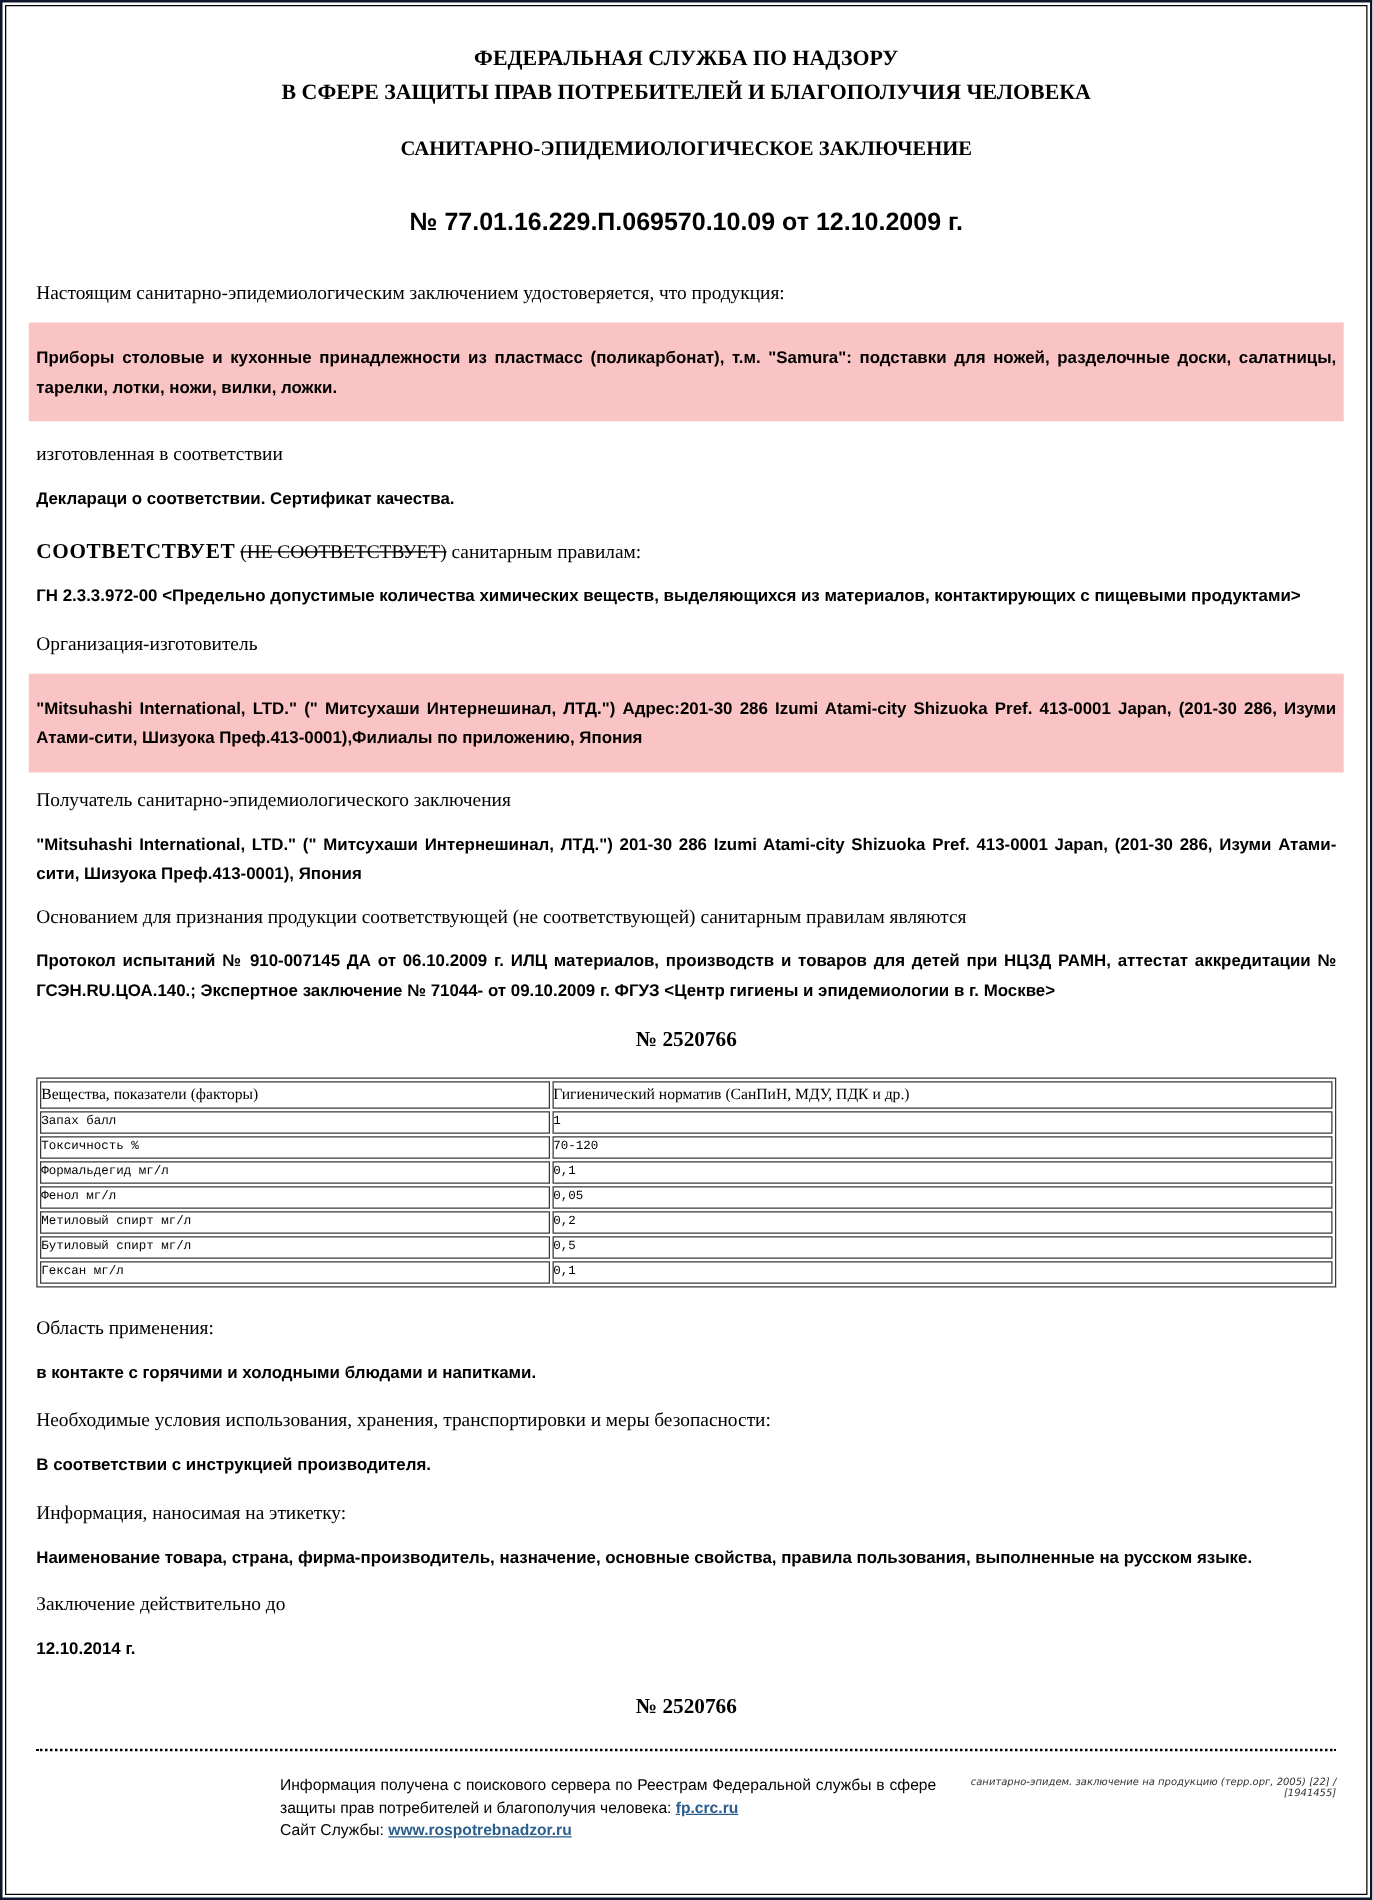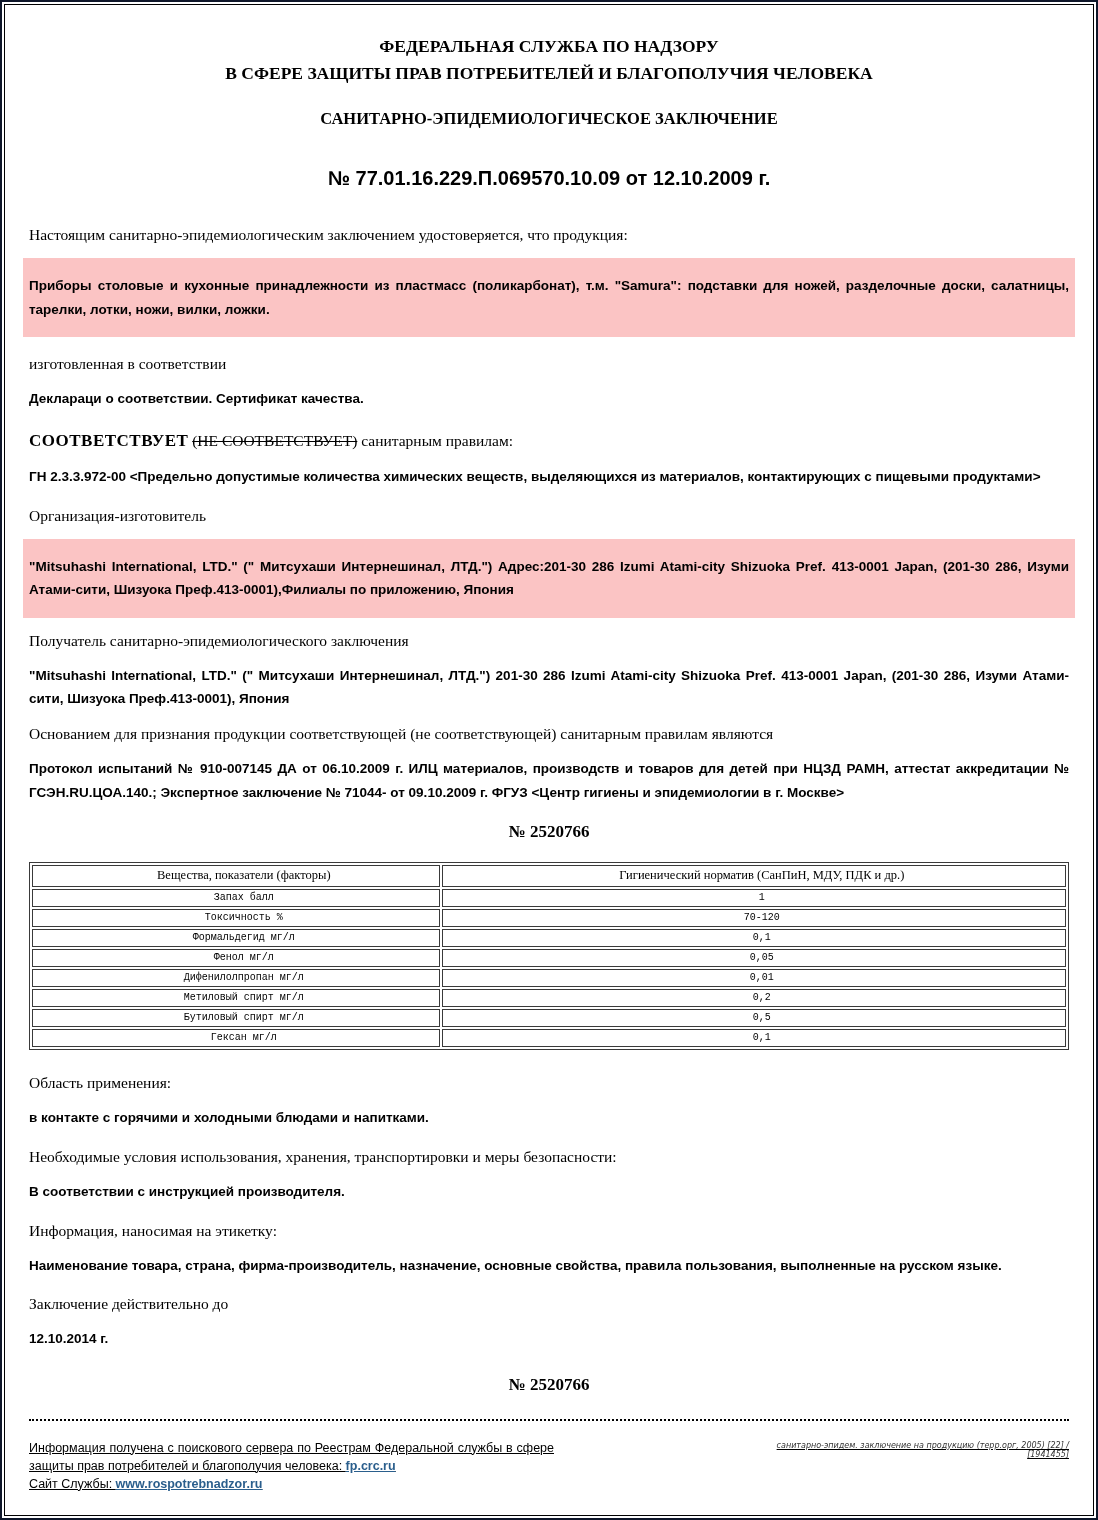--- a/index.html
+++ b/index.html
@@ -65,42 +65,41 @@
   
   table.substances {
     width: 100%;
     margin-top: 20px;
     border: 1px solid #3a3a3a;
     border-collapse: separate;
     border-spacing: 2px;
   }
   table.substances th, table.substances td {
     border: 1px solid #3a3a3a;
-    text-align: center;
-    padding: 2px 8px 3px 24px;
+    text-align: left;
+    padding: 2px 8px 3px 0;
     height: 17px;
   }
   table.substances th {
     font-family: "Liberation Serif", serif;
     font-weight: normal; font-size: 12.5px;
   }
   table.substances td {
     font-family: Liberation Mono, monospace;
     font-size: 10px;
   }
   table.substances .col-substance { width: 39.5%; }
   
   .footer-rule {
     border-top: 2px dotted #000;
     margin-top: 24px;
   }
   .footer {
-    display: flex; justify-content: space-between; align-items: flex-start;
+    display: flex; justify-content: flex-end; align-items: flex-start;
     margin-top: 18px;
-    text-decoration: underline;
   }
   .footer-left {
     width: 525px;
     font-family: "Liberation Sans", sans-serif;
     font-size: 12.5px; line-height: 18px;
     text-align: justify;
   }
   .footer-left .line2 { text-align: left; }
   a.doc-link {
     color: #2a5e8c; font-weight: bold; text-decoration: underline;
@@ -174,24 +173,20 @@
             <td class="col-substance">Токсичность %</td>
             <td>70-120</td>
           </tr>
           <tr>
             <td class="col-substance">Формальдегид мг/л</td>
             <td>0,1</td>
           </tr>
           <tr>
             <td class="col-substance">Фенол мг/л</td>
             <td>0,05</td>
-          </tr>
-          <tr>
-            <td class="col-substance">Дифенилолпропан мг/л</td>
-            <td>0,01</td>
           </tr>
           <tr>
             <td class="col-substance">Метиловый спирт мг/л</td>
             <td>0,2</td>
           </tr>
           <tr>
             <td class="col-substance">Бутиловый спирт мг/л</td>
             <td>0,5</td>
           </tr>
           <tr>

